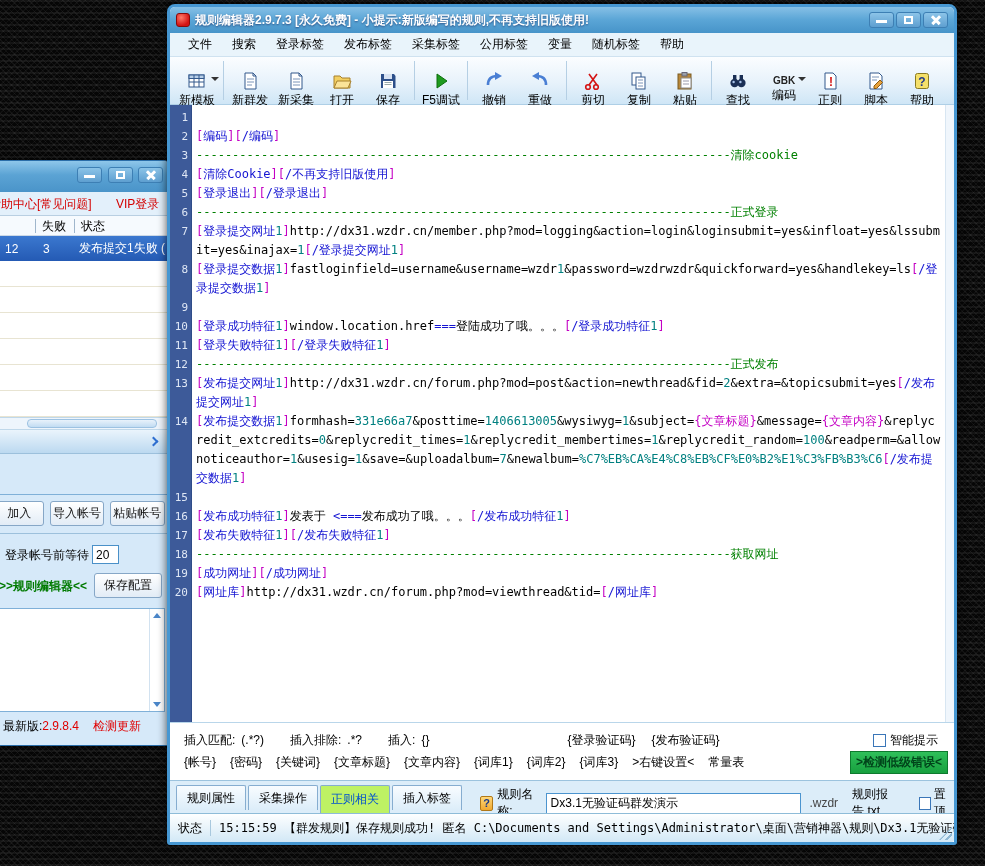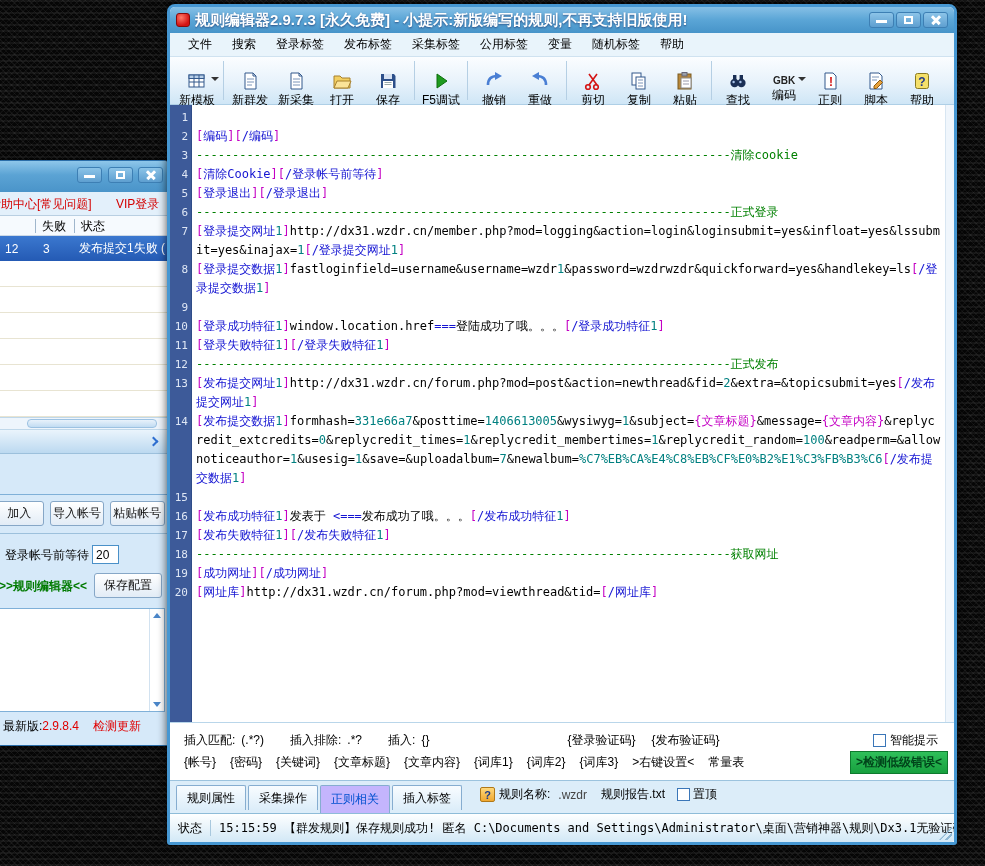--- a/index.html
+++ b/index.html
@@ -71,21 +71,21 @@
   .lw-version .upd { color:#e00000; margin-left:14px; }
 
   
   #main-window { position:absolute; left:167px; top:4px; width:790px; height:841px; z-index:2;
     border:3px solid #4697d2; border-radius:8px 8px 3px 3px; background:#fff;
     display:flex; flex-direction:column; box-shadow:0 0 10px rgba(0,0,0,0.7); }
   .titlebar { height:26px; background:linear-gradient(#86c0e6,#5aa5d6 50%,#4794c9); border-radius:5px 5px 0 0;
     display:flex; align-items:center; padding:0 6px; flex:none; }
   .app-icon { width:14px; height:14px; border-radius:3px; margin-right:5px;
     background:radial-gradient(circle at 35% 30%, #ff7a6a, #d41414 70%); border:1px solid #8a0a0a; flex:none; }
-  .title-text { color:#fff; font-weight:bold; font-size:15px; text-shadow:0 1px 2px rgba(0,0,60,0.5);
+  .title-text { color:#fff; font-weight:bold; font-size:12px; text-shadow:0 1px 2px rgba(0,0,60,0.5);
     white-space:nowrap; overflow:hidden; flex:1; }
   .menubar { height:24px; background:#e9f4fb; border-bottom:1px solid #cfe2f0; display:flex; align-items:center;
     padding-left:8px; flex:none; }
   .menu-item { padding:3px 10px; cursor:default; }
   .toolbar { height:48px; background:linear-gradient(#fbfdff,#e7f2fb 55%,#cfe6f6); border-bottom:1px solid #aecfe6;
     display:flex; align-items:stretch; padding-left:4px; flex:none; }
   .tb-btn { width:46px; display:flex; flex-direction:column; align-items:center; justify-content:center;
     position:relative; padding-top:18px; }
   .tb-icon { height:20px; display:flex; align-items:center; justify-content:center; }
   .tb-icon svg { display:block; }
@@ -119,21 +119,21 @@
   .tag-row { gap:5px; }
   .tag-row .tag { margin-right:14px; cursor:default; }
   .green-btn { background:linear-gradient(#2fbf5a,#17a03e); color:#00441a; font-weight:bold;
     border:1px solid #0e7a2e; padding:2px 5px; margin-right:6px; }
 
   
   .tabsrow { height:33px; background:#dcedf9; border-top:1px solid #9cc3de; display:flex; align-items:flex-end;
     padding:0 0 0 6px; flex:none; position:relative; }
   .tab { height:25px; padding:0 10px; display:flex; align-items:center; border:1px solid #86add0;
     border-bottom:none; background:linear-gradient(#f8fcff,#dcedf9); margin-right:2px; border-radius:2px 2px 0 0; }
-  .tab.active { background:#c4b5fd; color:#0050d0; height:28px; }
+  .tab.active { background:#bef264; color:#0050d0; height:28px; }
   .rulebar { position:absolute; left:310px; top:5px; display:flex; align-items:center; }
   .help-q { width:15px; height:15px; background:linear-gradient(#ffd87a,#f0a830); border:1px solid #b07818;
     border-radius:2px; color:#1a3a8a; font-weight:bold; font-size:11px; display:flex; align-items:center;
     justify-content:center; margin-right:4px; }
   .rulebar input { width:295px; height:21px; border:1px solid #4b94cf; font-size:12px; padding-left:4px;
     font-family:"Liberation Sans",sans-serif; margin-left:4px; }
   .rule-ext { color:#444; margin-left:8px; }
   .rule-report { margin-left:14px; }
   .pin { display:flex; align-items:center; gap:3px; margin-left:12px; }
 
@@ -438,21 +438,21 @@
           <div class="ed-row">
             <span class="ed-num">2</span>
             <div class="ed-code"><span class="sg-b">[</span><span class="sg-t">编码</span><span class="sg-b">][</span><span class="sg-t">/编码</span><span class="sg-b">]</span></div>
           </div>
           <div class="ed-row">
             <span class="ed-num">3</span>
             <div class="ed-code"><span class="sg-c">--------------------------------------------------------------------------清除cookie</span></div>
           </div>
           <div class="ed-row">
             <span class="ed-num">4</span>
-            <div class="ed-code"><span class="sg-b">[</span><span class="sg-t">清除Cookie</span><span class="sg-b">][</span><span class="sg-t">/登录帐号前等待</span><span class="sg-b">]</span></div>
+            <div class="ed-code"><span class="sg-b">[</span><span class="sg-t">清除Cookie</span><span class="sg-b">][</span><span class="sg-t">/不再支持旧版使用</span><span class="sg-b">]</span></div>
           </div>
           <div class="ed-row">
             <span class="ed-num">5</span>
             <div class="ed-code"><span class="sg-b">[</span><span class="sg-t">登录退出</span><span class="sg-b">][</span><span class="sg-t">/登录退出</span><span class="sg-b">]</span></div>
           </div>
           <div class="ed-row">
             <span class="ed-num">6</span>
             <div class="ed-code"><span class="sg-c">--------------------------------------------------------------------------正式登录</span></div>
           </div>
           <div class="ed-row">
@@ -554,20 +554,21 @@
     <div class="tabsrow">
       <span style="display:flex;align-items:flex-start;">
           <span class="tab">规则属性</span>
           <span class="tab">采集操作</span>
           <span class="tab active">正则相关</span>
           <span class="tab">插入标签</span>
         </span>
       <span class="rulebar">
         <span class="help-q">?</span>
         <span>规则名称:</span>
+        <input value="Dx3.1无验证码群发演示" style="">
         <span class="rule-ext">.wzdr</span>
         <span class="rule-report">规则报告.txt</span>
         <span class="pin">
             <span class="cb"></span>
             <span>置顶</span>
           </span>
       </span>
     </div>
 
     <div class="statusbar">

